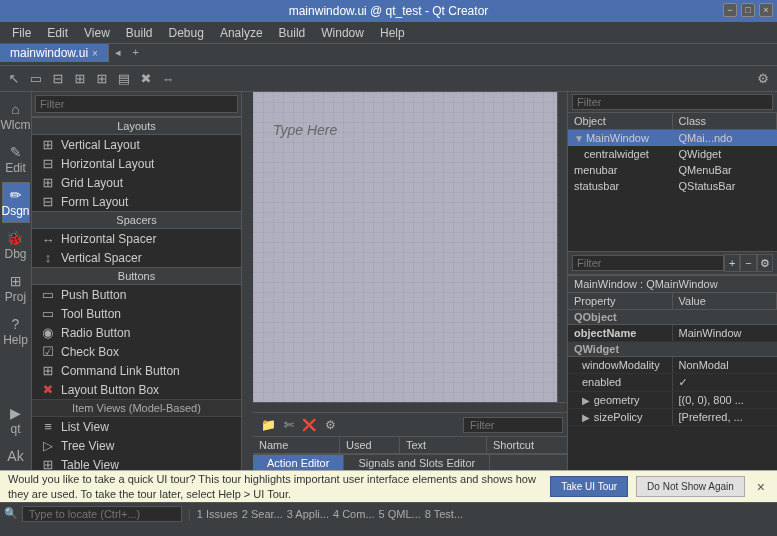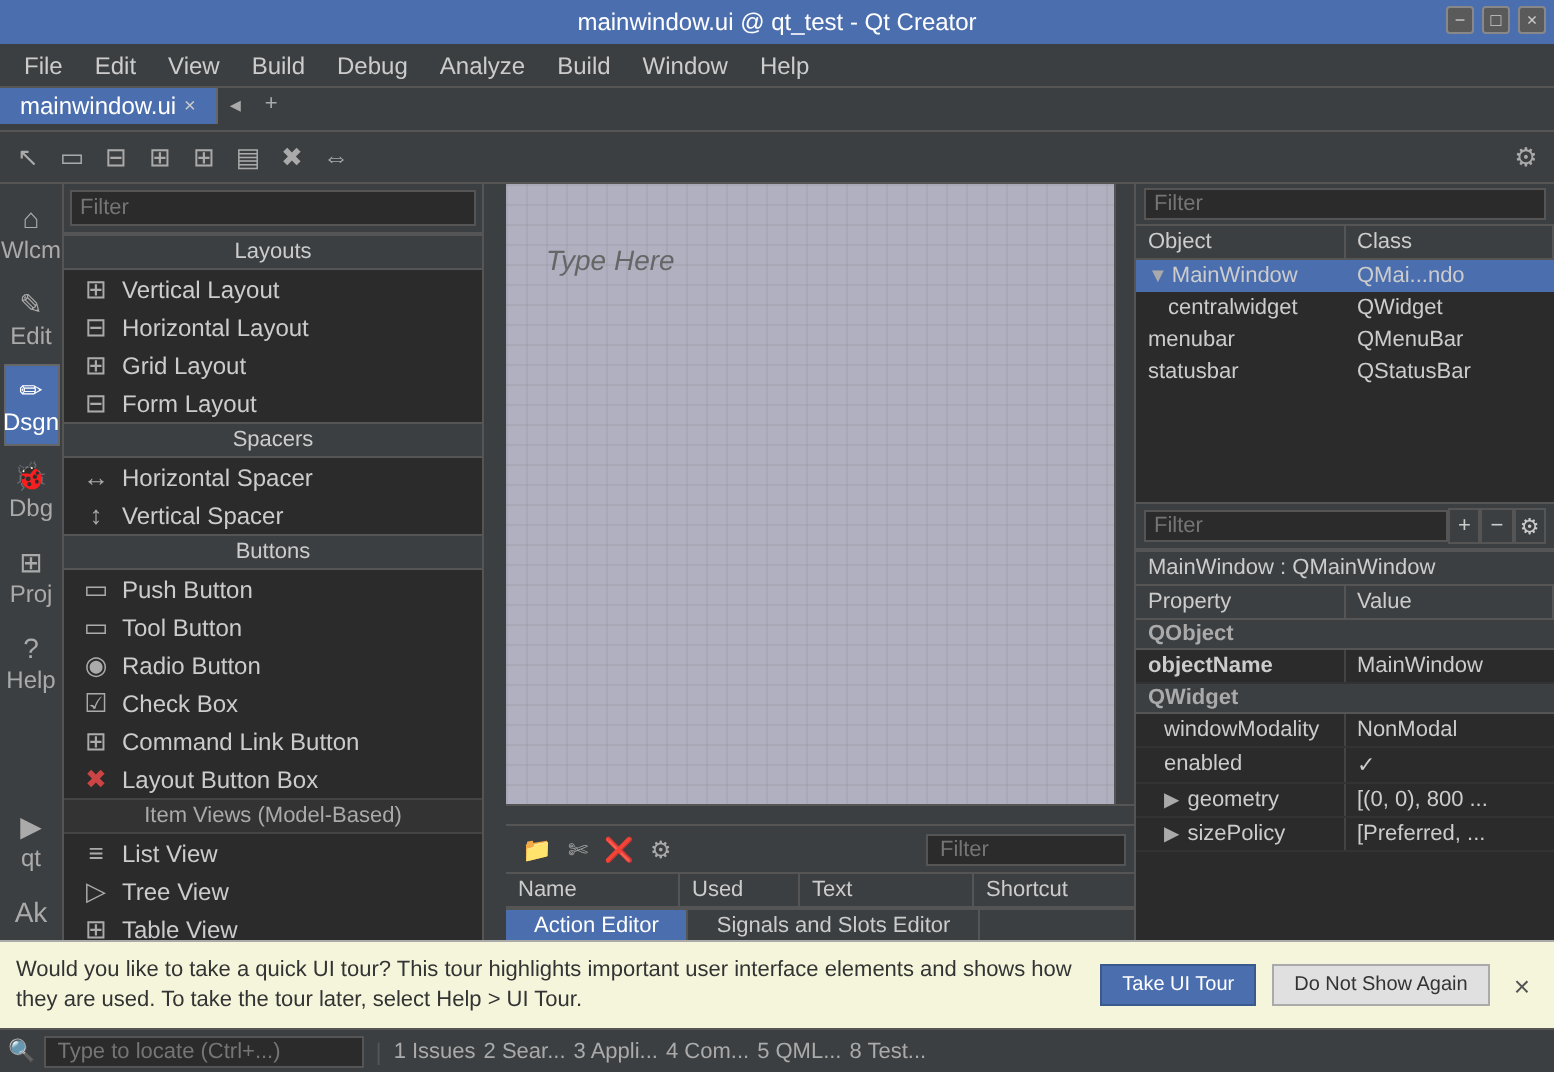--- a/index.html
+++ b/index.html
@@ -314,21 +314,21 @@
     
     .notification-bar {
       background: #f5f5dc;
       color: #333;
       padding: 4px 8px;
       font-size: 11px;
       border-top: 1px solid #aaa;
       display: flex;
       align-items: center;
       gap: 8px;
-      height: 44px;
+      height: 32px;
       position: relative;
     }
     .notif-text { flex: 1; color: #333; font-size: 11px; line-height: 1.3; }
     .notif-btn {
       padding: 4px 10px;
       background: #4b6eaf;
       color: #fff;
       border: 1px solid #3a5a8f;
       cursor: pointer;
       font-size: 10px;

